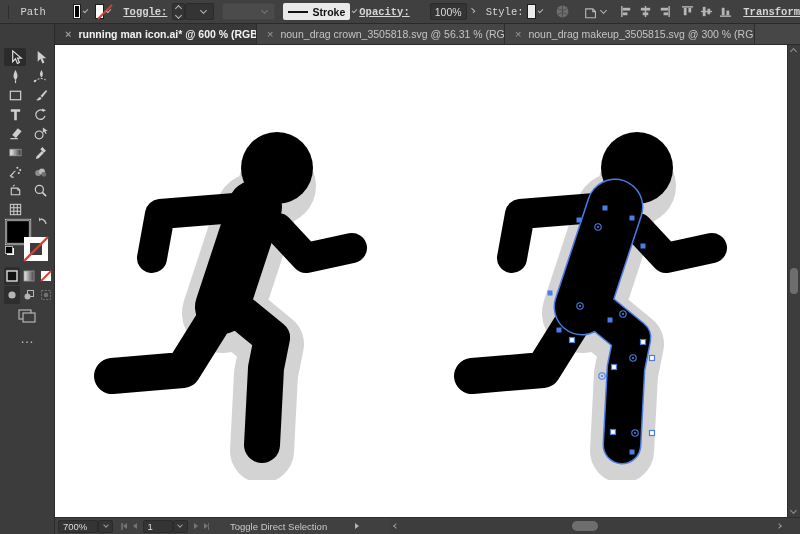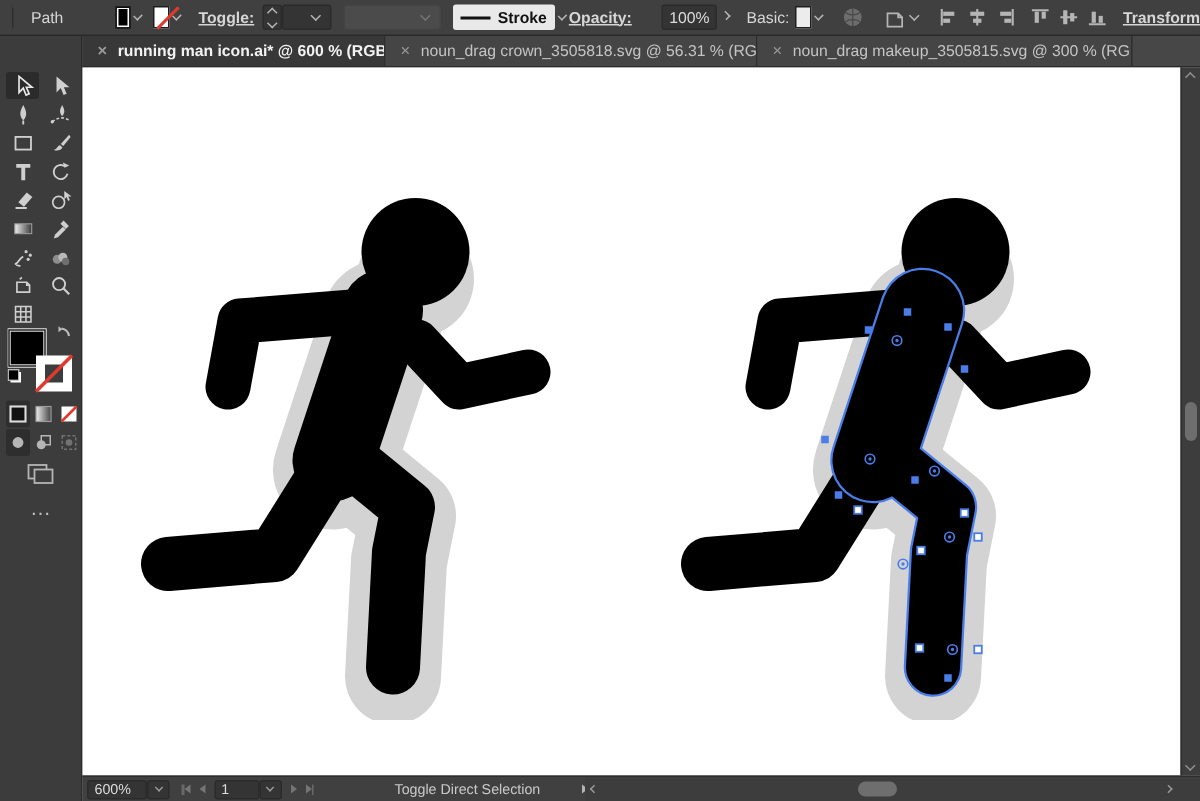--- a/index.html
+++ b/index.html
@@ -4,21 +4,21 @@
 <style>
   html,body{margin:0;padding:0;background:#262626;}
   *{box-sizing:border-box;}
   .app{position:relative;width:800px;height:534px;overflow:hidden;
        font-family:"Liberation Sans",sans-serif;font-size:10.5px;color:#cfcfcf;
        background:#fff;user-select:none;}
   
   .control-bar{position:absolute;left:0;top:0;width:800px;height:24px;background:#404040;
                border-bottom:1px solid #2a2a2a;display:flex;align-items:center;}
   .cb-div{width:1px;height:14px;background:#2e2e2e;margin:0 6px;}
-  .bar-label{color:#d6d6d6;white-space:nowrap;}
+  .bar-label{color:#d6d6d6;white-space:nowrap;font-family:Liberation Mono, monospace;}
   .u{text-decoration:underline;}
   .well{background:#343434;border:1px solid #2b2b2b;border-radius:2px;height:17px;
         display:flex;align-items:center;padding:0 4px;color:#dcdcdc;}
   .chev{display:inline-block;width:5px;height:5px;border-right:1.4px solid #b5b5b5;
         border-bottom:1.4px solid #b5b5b5;transform:rotate(45deg);margin:-2px 3px 0 3px;}
   .chev.up{transform:rotate(-135deg);margin-top:3px;}
   .chev.right{transform:rotate(-45deg);}
   .swatch{width:15px;height:15px;border:1px solid #1e1e1e;position:relative;background:#fff;}
   .swatch.black{background:#000;box-shadow:inset 0 0 0 1px #fff;}
   .swatch .slash{position:absolute;left:-1px;top:6px;width:20px;height:2px;background:#e03a2f;
@@ -92,21 +92,21 @@
     <span class="basic-box" style="margin-left:8px;">
       <span class="basic-line"></span>
       <span style="font-weight:bold;">Stroke</span>
     </span>
     <span class="chev"></span>
     <span class="bar-label u" style="margin-left:0;font-weight:bold;">Opacity:</span>
     <span class="well" style="width:44px;margin-left:20px;">
         <span>100%</span>
       </span>
     <span class="chev right" style="margin-left:4px;"></span>
-    <span class="bar-label" style="margin-left:9px;">Basic:</span>
+    <span class="bar-label" style="margin-left:9px;">Style:</span>
     <span class="swatch" style="background:#ececec;margin-left:4px;"></span>
     <span class="chev"></span>
     <span class="align-ic" style="margin-left:10px;opacity:.6;">
       <svg width="15" height="15" viewBox="0 0 16 16">
           <circle cx="8" cy="8" r="6.3" fill="#8b8b8b"></circle>
           <path d="M8 1.7v12.6M2.5 4.5c3 2.5 8 2.5 11 0M2.5 11.5c3-2.5 8-2.5 11 0" stroke="#555" stroke-width="1" fill="none"></path>
         </svg>
     </span>
     <span class="align-ic" style="margin-left:10px;">
       <svg width="16" height="14" viewBox="0 0 18 15">
@@ -410,42 +410,42 @@
   </div>
 
   <div class="vscroll">
     <span class="sb-chev" style="top:4px;transform:rotate(-135deg);"></span>
     <div class="vthumb" style="top:223px;height:26px;"></div>
     <span class="sb-chev" style="bottom:4px;transform:rotate(45deg);"></span>
   </div>
 
   <div class="status-bar">
     <span class="well" style="width:40px;margin-left:3px;">
-        <span>600%</span>
+        <span>700%</span>
       </span>
     <span class="well" style="width:15px;justify-content:center;">
         <span class="mini-chev" style="transform:rotate(45deg);margin-top:-2px;"></span>
       </span>
     <span class="dim" style="margin-left:8px;display:flex;align-items:center;">
         <span style="width:1.5px;height:7px;background:#9a9a9a;"></span>
         <span class="tri l" style="border-width:3.5px 4.5px;"></span>
       </span>
     <span class="tri l dim" style="margin-left:6px;border-width:3.5px 4.5px;"></span>
     <span class="well" style="width:30px;margin-left:6px;">
         <span>1</span>
       </span>
     <span class="well" style="width:15px;justify-content:center;">
         <span class="mini-chev" style="transform:rotate(45deg);margin-top:-2px;"></span>
       </span>
     <span class="tri r dim" style="margin-left:6px;border-width:3.5px 4.5px;"></span>
     <span class="dim" style="margin-left:6px;display:flex;align-items:center;">
         <span class="tri r" style="border-width:3.5px 4.5px;"></span>
         <span style="width:1.5px;height:7px;background:#9a9a9a;"></span>
       </span>
-    <span style="margin-left:54px;font-size:9.5px;color:#c9c9c9;">Toggle Direct Selection</span>
+    <span style="margin-left:21px;font-size:9.5px;color:#c9c9c9;">Toggle Direct Selection</span>
     <span class="tri r" style="margin-left:28px;border-width:3.5px 4.5px;"></span>
     <div class="hscroll">
       <span class="mini-chev" style="position:absolute;left:4px;top:6px;transform:rotate(135deg);"></span>
       <div class="hthumb" style="left:182px;width:26px;"></div>
       <span class="mini-chev" style="position:absolute;right:6px;top:6px;transform:rotate(-45deg);"></span>
     </div>
     <div class="corner" style="left:732px;"></div>
   </div>
 </div>
 

